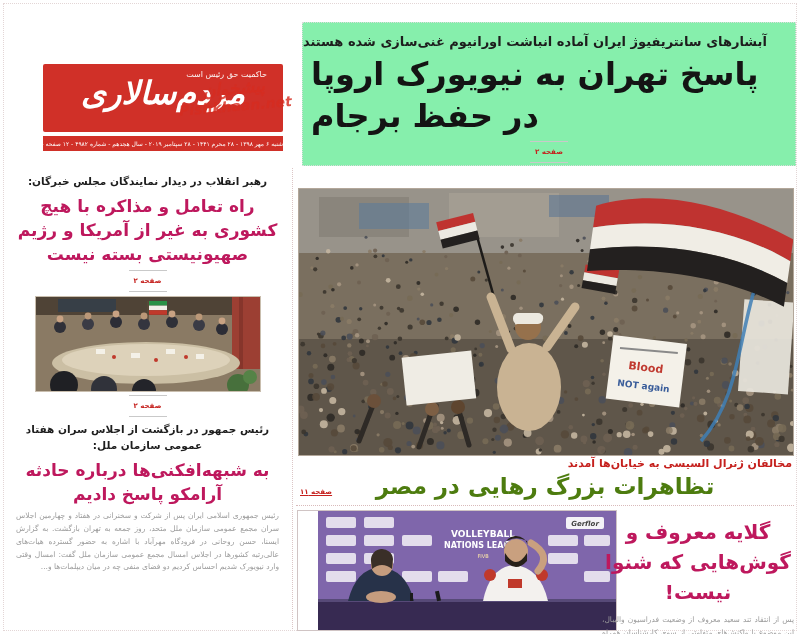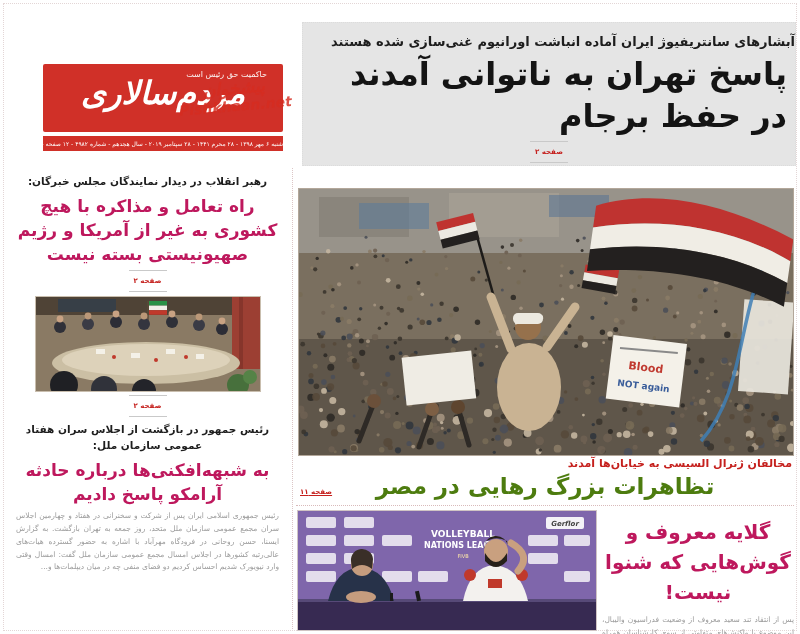--- a/index.html
+++ b/index.html
@@ -15,22 +15,22 @@
             font-size:32px;font-weight:700;font-style:italic;letter-spacing:-1px;line-height:1.1;}
   .dateline{position:absolute;left:43px;top:136px;width:240px;height:15px;background:#d03028;
             color:#fff;font-size:6px;line-height:15px;text-align:center;white-space:nowrap;overflow:hidden;}
 
   .watermark{position:absolute;left:178px;top:78px;z-index:6;transform:rotate(-5deg);
              color:rgba(214,44,32,.82);text-align:center;pointer-events:none;}
   .watermark .fa{display:block;font-size:17px;font-weight:700;font-style:italic;}
   .watermark .en{display:block;font-size:14px;font-weight:700;font-style:italic;}
 
   
-  .lead{position:absolute;left:302px;top:22px;width:492px;height:142px;background:#e5e5e5;
-        border:1px dotted #dcdcdc;text-align:right;}
+  .lead{position:absolute;left:302px;top:22px;width:492px;height:142px;background:#86efac;
+        border:1px dotted #dcdcdc;text-align:left;}
   .lead .overline{margin-top:11px;font-size:13px;font-weight:700;color:#1d1d1d;}
   .lead .lead-hl{margin:4px 8px 0;font-size:32px;font-weight:800;color:#141414;line-height:1.32;}
 
   
   .pageref{display:flex;align-items:center;justify-content:center;gap:6px;
            color:#c5201d;font-size:7px;font-weight:700;margin:3px 0 2px;flex-direction:column;}
   .pageref .rule{width:38px;border-top:1px solid #c9c9c9;height:0;}
   .lead .pageref{position:absolute;bottom:2px;left:0;right:0;margin:0;}
 
   
@@ -45,21 +45,21 @@
   
   .egypt-photo{position:absolute;left:298px;top:188px;width:494px;height:266px;border:1px solid #b3a79a;}
   .egypt-photo svg{display:block;width:100%;height:100%;}
   .egypt-cap{position:absolute;left:298px;top:457px;width:494px;text-align:center;}
   .egypt-cap .eg-kicker{font-size:11px;font-weight:700;color:#c5201d;text-align:right;}
   .egypt-cap .eg-hl{font-size:23px;font-weight:800;color:#4d7c0f;margin-top:3px;line-height:1.2;}
   .egypt-ref{position:absolute;left:300px;top:488px;margin:0;text-decoration:underline;}
   .hsep{position:absolute;left:296px;top:505px;width:498px;border-top:1px dotted #d9baba;}
 
   
-  .volley-photo{position:absolute;left:297px;top:510px;width:298px;height:119px;border:1px solid #d0c4c4;}
+  .volley-photo{position:absolute;left:297px;top:510px;width:298px;height:119px;border:1px solid #d0c4c4;padding-left:20px;}
   .volley-photo svg{display:block;width:100%;height:100%;}
   .volley-text{position:absolute;left:602px;top:513px;width:192px;text-align:center;}
   .volley-text .hl{font-size:20px;line-height:1.5;}
   .volley-text .body-txt{margin:7px 0 1px;}
 </style>
 </head>
 <body>
 
 <div class="page">
   <div class="frame"></div>
@@ -71,21 +71,21 @@
 
   <div class="masthead">
     <div class="slogan">حاکمیت حق رئیس است</div>
     <div class="mh-title">مردم‌سالاری</div>
   </div>
   <div class="dateline">شنبه ۶ مهر ۱۳۹۸ - ۲۸ محرم ۱۴۴۱ - ۲۸ سپتامبر ۲۰۱۹ - سال هجدهم - شماره ۴۹۸۲ - ۱۲ صفحه - ۲۰۰۰ تومان</div>
 
   <div class="lead">
     <div class="overline">آبشارهای سانتریفیوژ ایران آماده انباشت اورانیوم غنی‌سازی شده هستند</div>
     <div class="lead-hl">
-      <span>پاسخ تهران به ناتوانی آمدند</span><br>
+      <span>پاسخ تهران به نیویورک اروپا</span><br>
       <span>در حفظ برجام</span>
     </div>
     <div class="pageref">
       <span class="rule"></span>
         <span>صفحه ۲</span>
         <span class="rule"></span>
     </div>
   </div>
 
   <div class="divider"></div>

